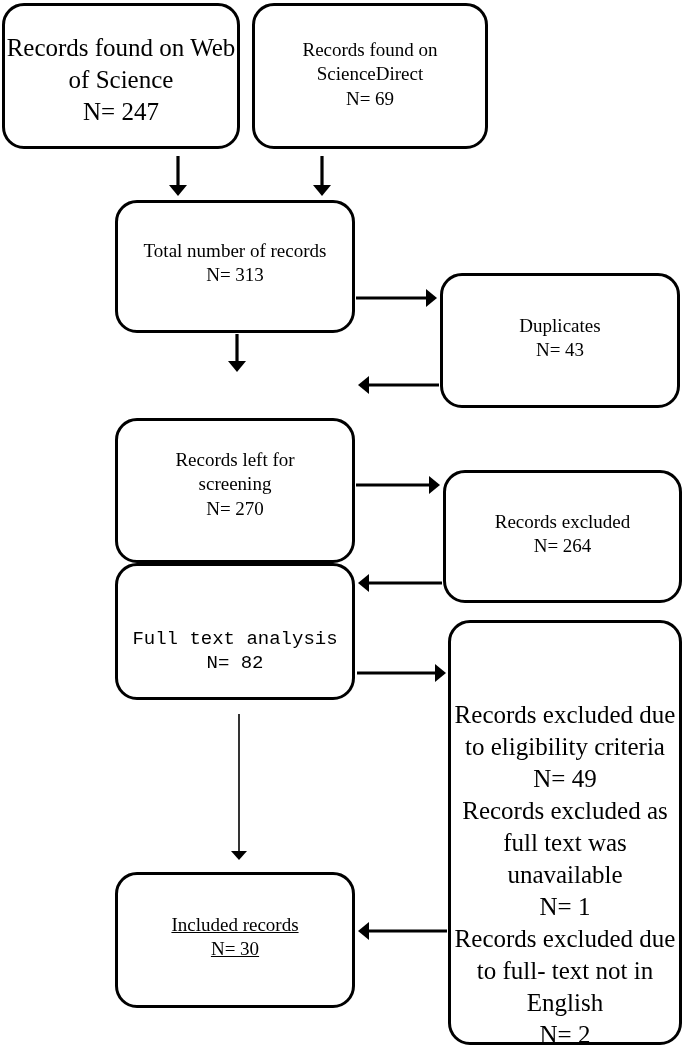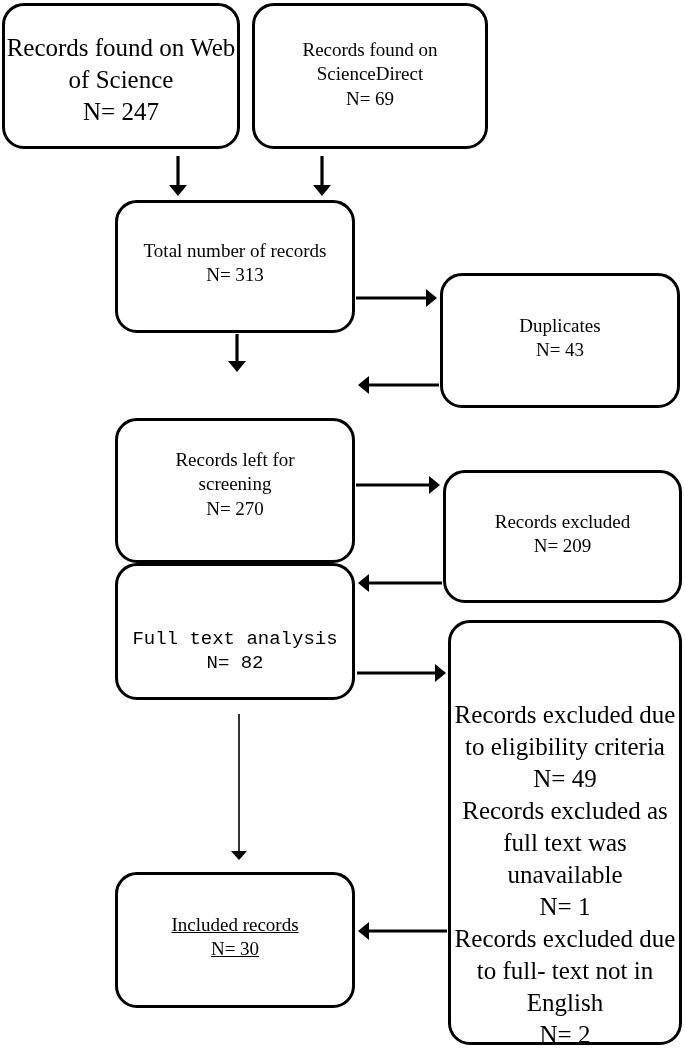--- a/index.html
+++ b/index.html
@@ -119,21 +119,21 @@
   </div>
 
   <div class="node" id="node-records-left" style="left: 115px; top: 375px; width: 240px; height: 145px; padding-top: 27px; font-size: 19px; margin-top: 43px;">
     <span class="txt">Records left for
 screening
 N= 270</span>
   </div>
 
   <div class="node" id="node-records-excluded" style="left: 443px; top: 470px; width: 239px; height: 133px; padding-top: 37px; font-size: 19px;">
     <span class="txt">Records excluded
-N= 209</span>
+N= 264</span>
   </div>
 
   <div class="node" id="node-full-text-analysis" style="left: 115px; top: 563px; width: 240px; height: 137px; padding-top: 61px; font-size: 19px; font-family: Liberation Mono, monospace;">
     <span class="txt">Full text analysis
 N= 82</span>
   </div>
 
   <div class="node" id="node-excluded-detail" style="left: 448px; top: 620px; width: 234px; height: 425px; padding-top: 76px; font-size: 25px;">
     <span class="txt">Records excluded due
 to eligibility criteria

